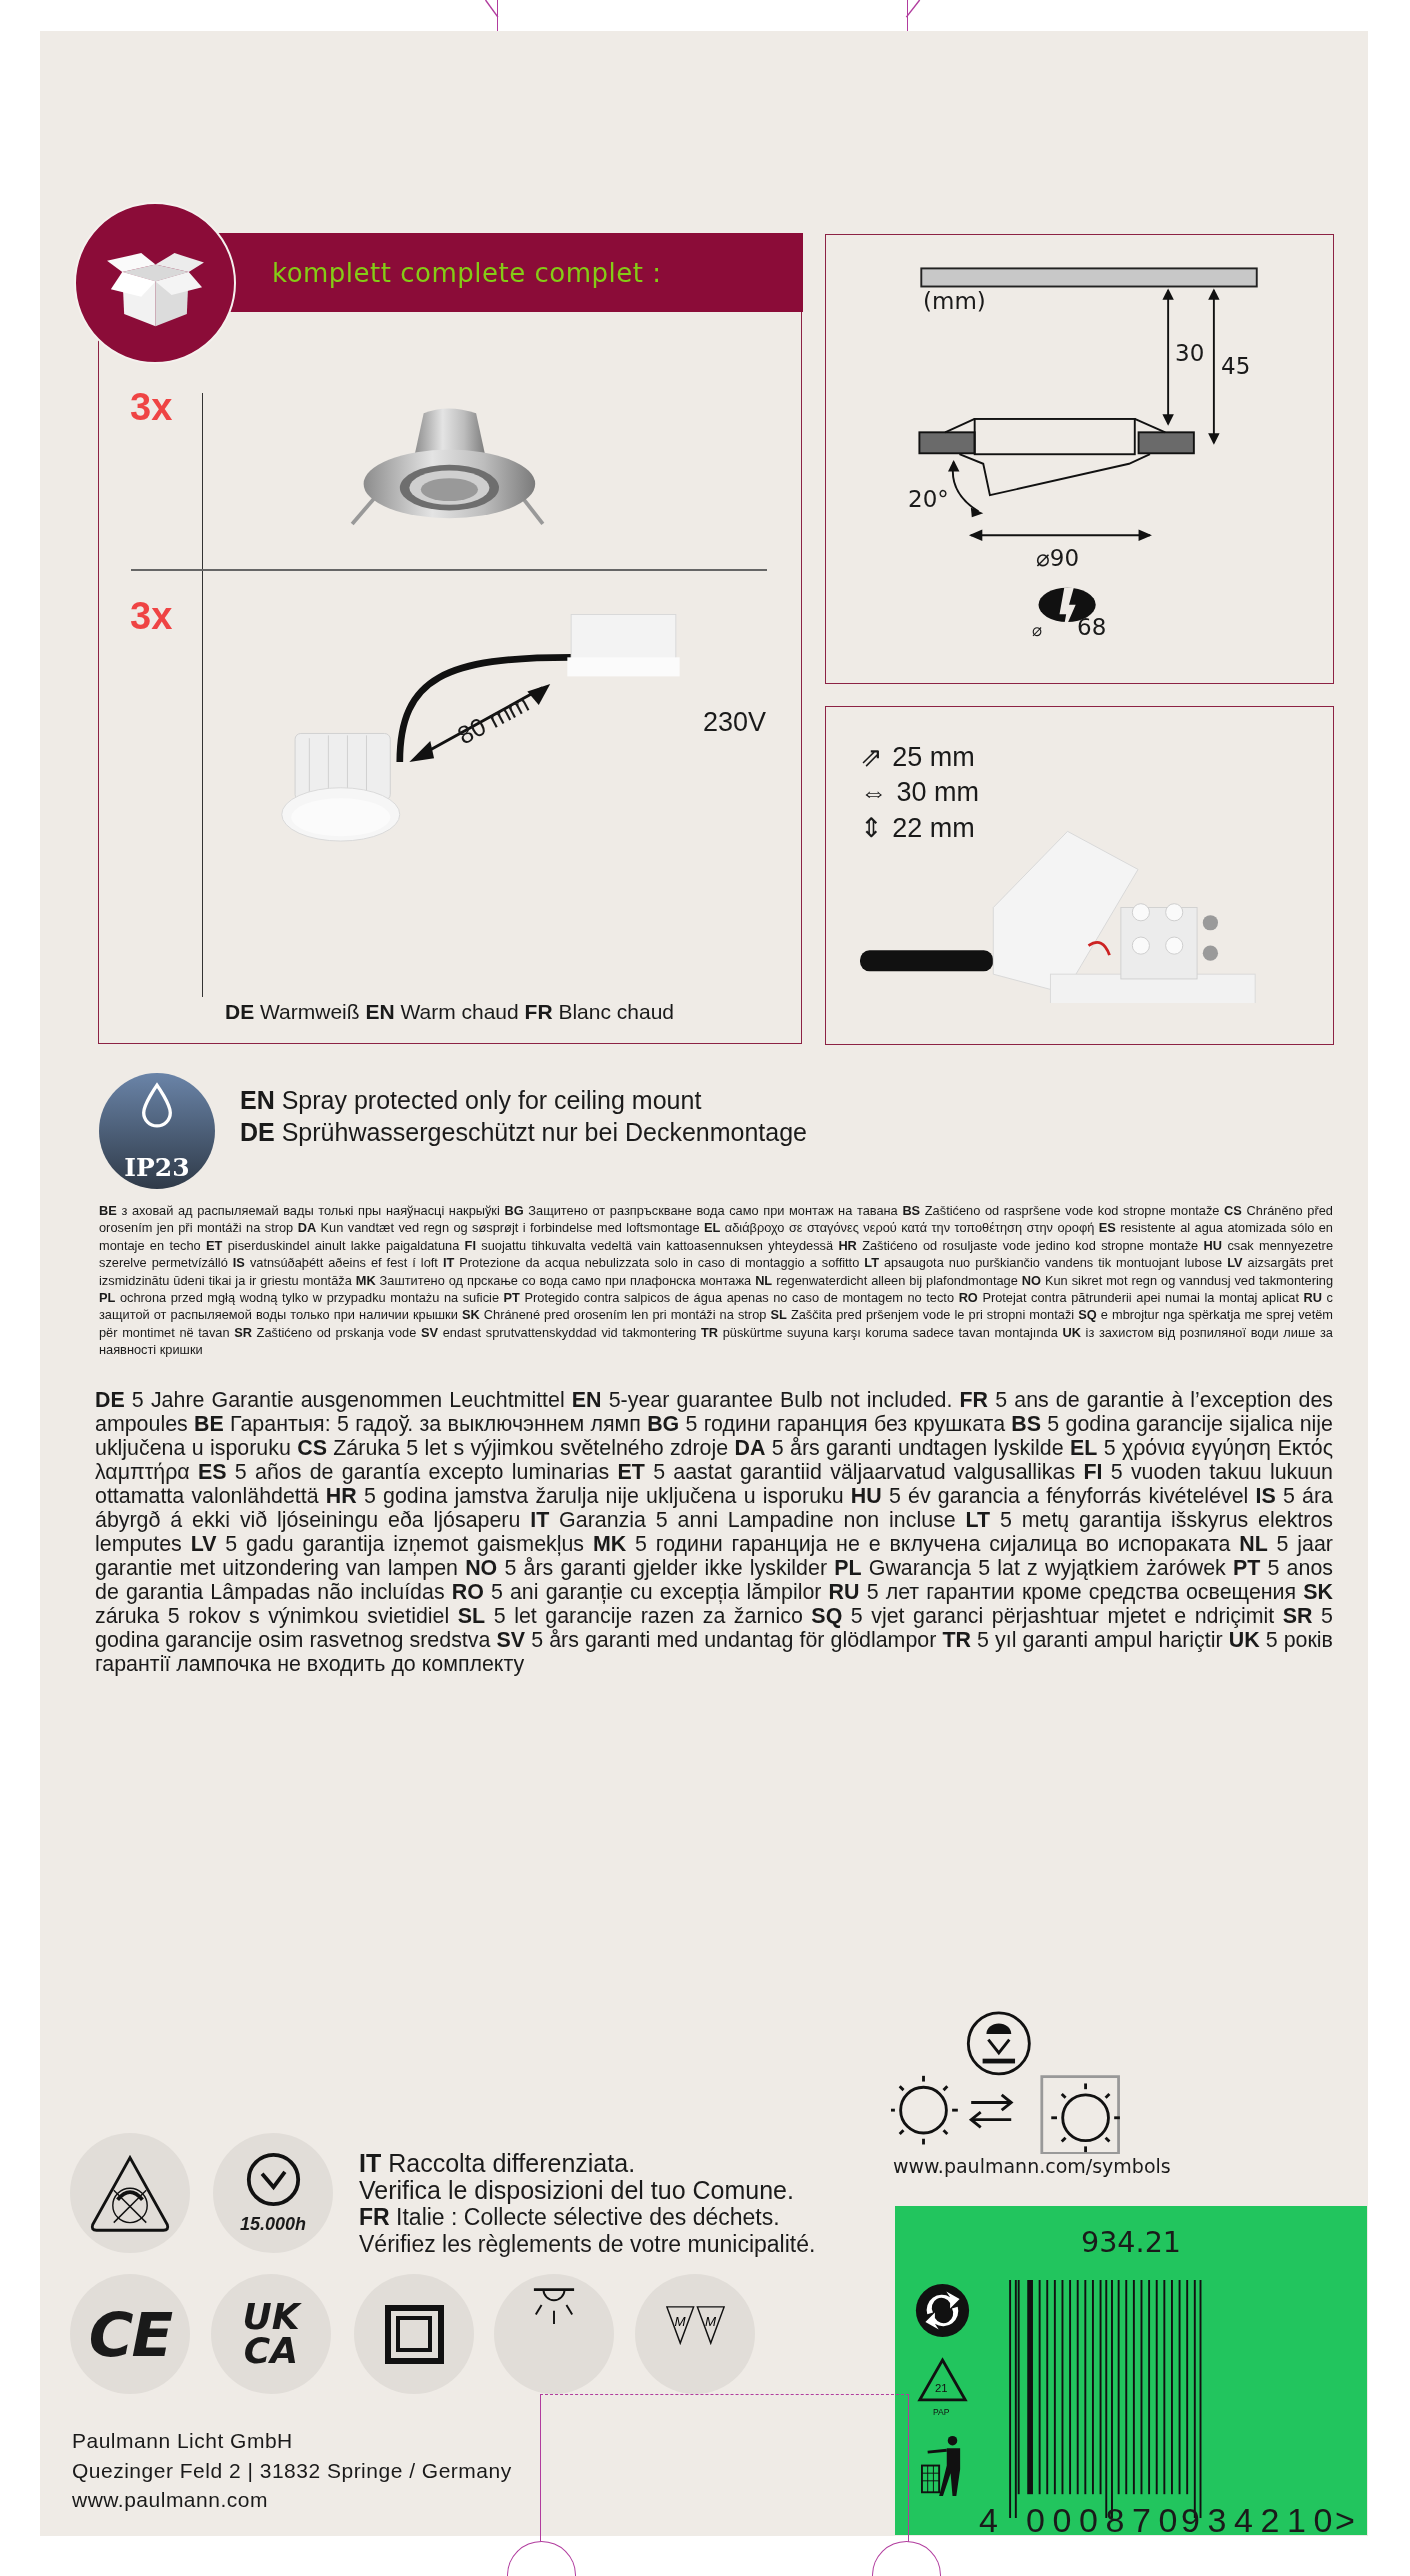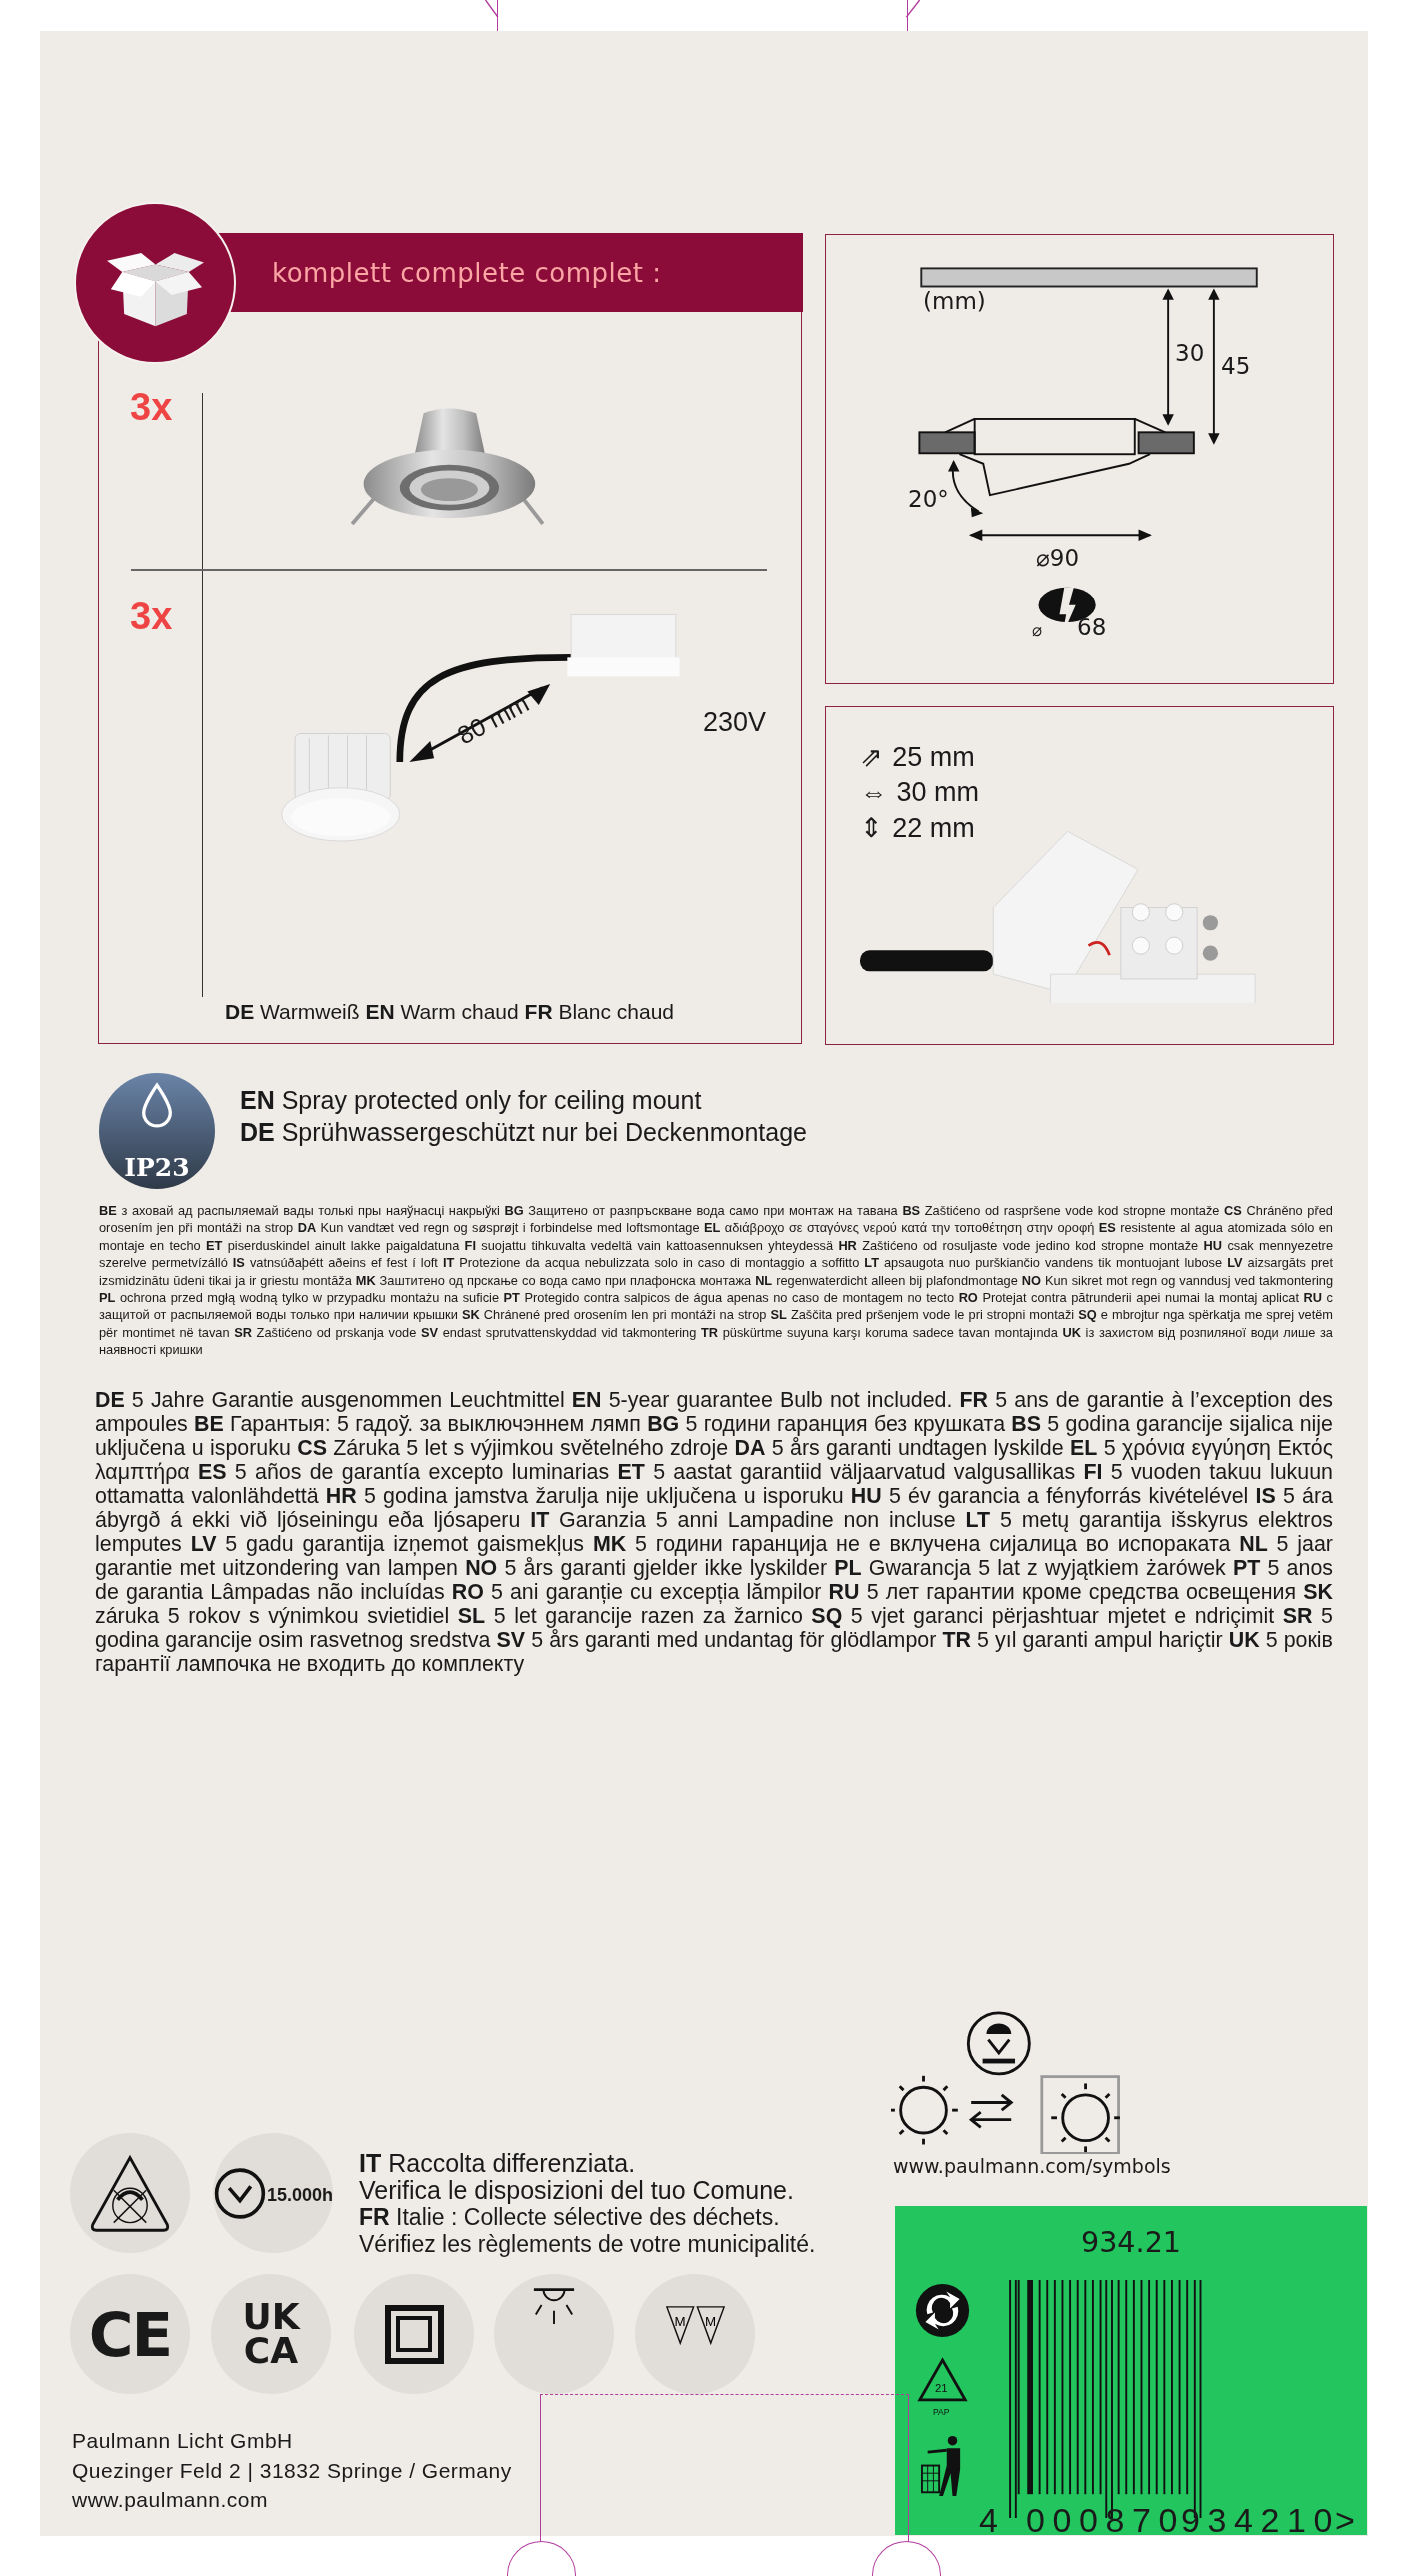--- a/index.html
+++ b/index.html
@@ -17,21 +17,21 @@
     border-left: 1.4px solid #b13c9e; border-right: 1.4px solid #b13c9e; border-bottom: 1.9px dashed #b13c9e; }
   .die-bot { position: absolute; left: 540px; top: 2394px; width: 367px; height: 182px;
     border-left: 1.4px solid #b13c9e; border-right: 1.4px solid #b13c9e; border-top: 1.9px dashed #b13c9e; }
   .tab-notch { position: absolute; width: 67px; height: 67px; border: 1.4px solid #b13c9e; border-radius: 50% 50% 0 0; border-bottom: none; background: #fff; }
 
   
   .contents-box { position: absolute; left: 98px; top: 234px; width: 702px; height: 809px;
     border: 1.4px solid #8c2244; border-top: none; }
   .contents-header { position: absolute; left: 205px; top: 233px; width: 598px; height: 79px; background: #8b0c38;
     display: flex; align-items: center; }
-  .contents-header span { color: #fca5a5; font-size: 26px; font-family: "DejaVu Sans", sans-serif; padding-left: 67px; letter-spacing: 0.5px; }
+  .contents-header span { color: #84cc16; font-size: 26px; font-family: "DejaVu Sans", sans-serif; padding-left: 67px; letter-spacing: 0.5px; }
   .box-circle { position: absolute; left: 74px; top: 202px; width: 158px; height: 158px; border-radius: 50%;
     background: #8b0c38; border: 2.9px solid #f5f1ee; display: flex; align-items: center; justify-content: center; }
   .qty { position: absolute; color: #ef4444; font-weight: bold; font-size: 38px; font-family: "Liberation Sans Narrow", "Liberation Sans", sans-serif; }
   .vline { position: absolute; left: 202px; width: 1.4px; background: #333; }
   .hline { position: absolute; left: 131px; width: 636px; height: 1.9px; background: #666; }
   .label-small { position: absolute; font-size: 21px; }
   .label-small b { font-weight: bold; }
 
   .dim-box { position: absolute; left: 825px; top: 234px; width: 507px; height: 448px; border: 1.4px solid #8c2244; }
   .conn-box { position: absolute; left: 825px; top: 706px; width: 507px; height: 337px; border: 1.4px solid #8c2244; }
@@ -39,21 +39,21 @@
 
   .ip-circle { position: absolute; left: 99px; top: 1073px; width: 116px; height: 116px; border-radius: 50%;
     background: linear-gradient(#6a84a8, #2f3a48); display: flex; flex-direction: column; align-items: center; justify-content: center; color: #fff; }
   .ip-label { font-family: "DejaVu Serif", serif; font-weight: bold; font-size: 25px; margin-top: 22px; }
   .ip-lines { position: absolute; left: 240px; top: 1084px; font-size: 25px; line-height: 32px; }
   .ip-lines b, .multi b { font-weight: bold; }
   .multi { position: absolute; left: 99px; font-size: 12.8px; line-height: 17.4px; text-align: justify; width: 1234px; }
   .warranty { position: absolute; left: 95px; top: 1388px; width: 1238px; font-size: 21.4px; line-height: 24px; text-align: justify; }
 
   .sym-circle { position: absolute; width: 120px; height: 120px; border-radius: 50%; background: #e1ddd8;
-    display: flex; flex-direction: row; align-items: center; justify-content: center; }
+    display: flex; flex-direction: column; align-items: center; justify-content: center; font-style: italic; }
   .disposal { position: absolute; left: 359px; top: 2150px; font-size: 23px; line-height: 27px; }
   .disposal .big { font-size: 25px; }
   .address { position: absolute; left: 72px; top: 2426px; font-size: 21px; line-height: 29.5px; letter-spacing: 0.5px; }
 
   .barcode-area { position: absolute; left: 895px; top: 2206px; width: 472px; height: 329px; background: #22c55e; }
   .article-no { position: absolute; left: 0; width: 472px; top: 19px; text-align: center; font-size: 28.6px; font-family: "DejaVu Sans", sans-serif; }
   .ean-digits { position: absolute; top: 295px; font-size: 34px; font-family: "Liberation Sans", sans-serif; letter-spacing: 7.6px; }
   .symbols-url { position: absolute; left: 893px; top: 2155px; font-size: 19px; font-family: "DejaVu Sans", sans-serif; }
 </style>
 </head>

